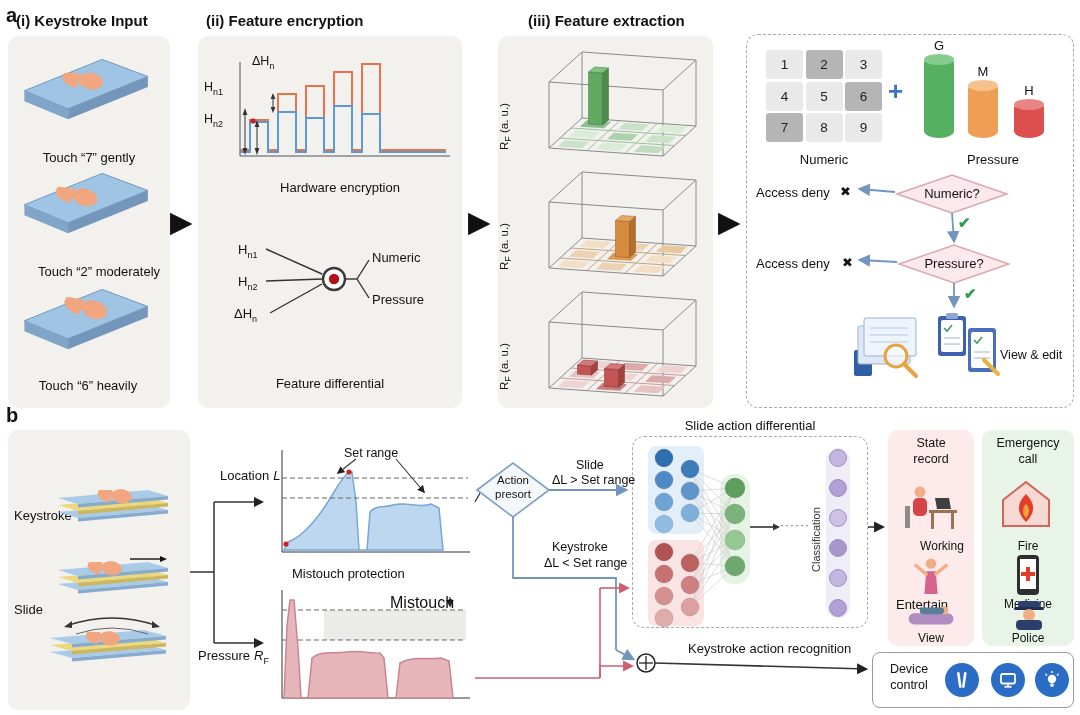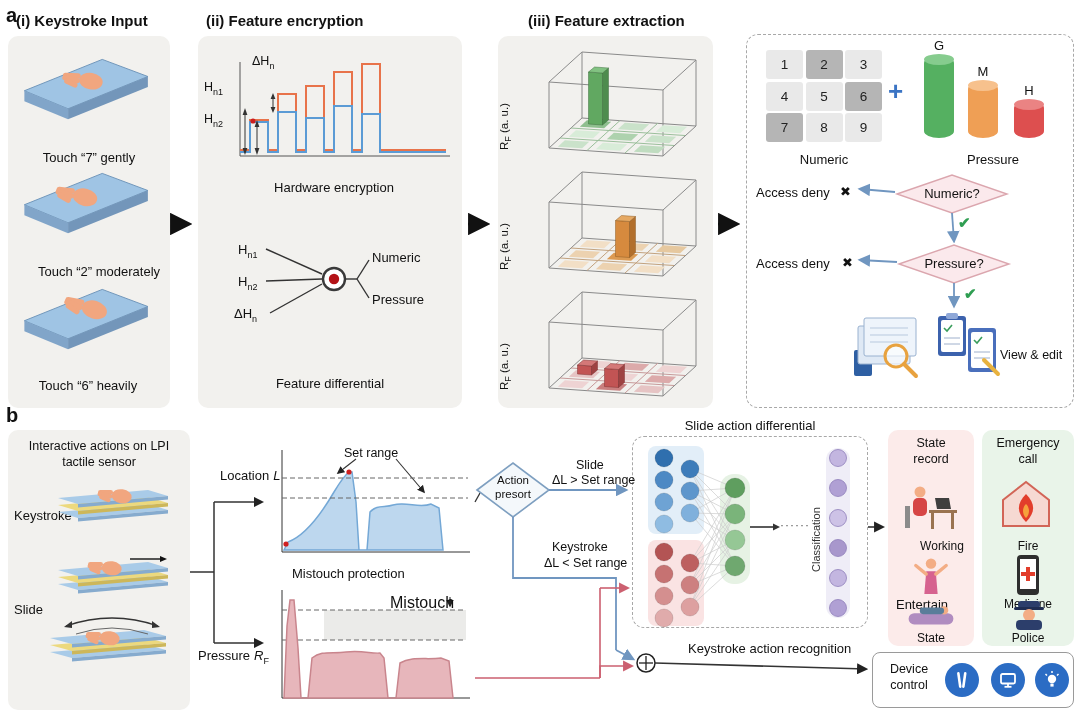--- a/index.html
+++ b/index.html
@@ -160,21 +160,21 @@
     <line x1="25" y1="78" x2="25" y2="102" stroke="#333"></line>
     <polygon points="25,72 22.6,79 27.4,79" fill="#333"></polygon>
     <polygon points="25,107 22.6,100 27.4,100" fill="#333"></polygon>
     <line x1="41" y1="50" x2="41" y2="60" stroke="#333"></line>
     <polygon points="41,45 38.6,51 43.4,51" fill="#333"></polygon>
     <polygon points="41,65 38.6,59 43.4,59" fill="#333"></polygon>
   </svg>
   <span class="t" style="left:252px;top:54px;font-size:12.5px"><span>ΔH</span><sub>n</sub></span>
   <span class="t" style="left:204px;top:80px;font-size:12.5px"><span>H</span><sub>n1</sub></span>
   <span class="t" style="left:204px;top:112px;font-size:12.5px"><span>H</span><sub>n2</sub></span>
-  <span class="t ctr" style="left:244px;top:180px;width:180px">Hardware encryption</span>
+  <span class="t ctr" style="left:250px;top:180px;width:180px">Hardware encryption</span>
 
   <span class="t" style="left:238px;top:242px"><span>H</span><sub>n1</sub></span>
   <span class="t" style="left:238px;top:274px"><span>H</span><sub>n2</sub></span>
   <span class="t" style="left:234px;top:306px"><span>ΔH</span><sub>n</sub></span>
   <span class="t" style="left:372px;top:250px">Numeric</span>
   <span class="t" style="left:372px;top:292px">Pressure</span>
   <span class="t ctr" style="left:240px;top:376px;width:180px">Feature differential</span>
 
   <span class="rot" style="left:498px;top:150px"><span>R</span><sub>F</sub><span> (a. u.)</span></span>
   <svg class="abs" style="left:504px;top:44px" width="205" height="118" viewBox="0 0 205 118">
@@ -322,21 +322,20 @@
       <rect x="118" y="18" width="28" height="44" rx="3" fill="#4a6fbc"></rect>
       <rect x="121" y="22" width="22" height="36" rx="2" fill="#fff"></rect>
       <path d="M124,30 l3,3 5,-6" stroke="#3a9d5c" stroke-width="1.6" fill="none"></path>
       <line x1="124" y1="42" x2="140" y2="42" stroke="#9fb0cc"></line>
         <line x1="124" y1="48" x2="140" y2="48" stroke="#9fb0cc"></line>
       <line x1="134" y1="50" x2="148" y2="64" stroke="#e8b23f" stroke-width="4" stroke-linecap="round"></line>
     </g>
   </svg>
   <span class="t" style="left:1000px;top:348px;font-size:12.5px">View &amp; edit</span>
 
-  <span class="t ctr" style="left:16px;top:438px;width:166px;font-size:12.5px;line-height:1.3">Interactive actions on LPI tactile sensor</span>
   <span class="t" style="left:14px;top:508px">Keystroke</span>
   <svg class="abs" style="left:50px;top:486px" width="125" height="48" viewBox="0 0 125 48">
     <g>
         <path d="M8,26 L98,18 L118,24 L28,32 Z" fill="#a9cbe8"></path>
         <path d="M28,32 L118,24 L118,27.5 L28,35.5 Z" fill="#86abce"></path>
       </g>
     <g>
         <path d="M8,19 L98,11 L118,17 L28,25 Z" fill="#ecd97e"></path>
         <path d="M28,25 L118,17 L118,20.5 L28,28.5 Z" fill="#cdb75a"></path>
       </g>
@@ -529,21 +528,21 @@
     <polygon points="21,40 23,16 33,16 35,40" fill="#d6628f"></polygon>
     <path d="M23,19 L12,10" stroke="#f3ad85" stroke-width="3.5" stroke-linecap="round"></path>
     <path d="M33,19 L44,10" stroke="#f3ad85" stroke-width="3.5" stroke-linecap="round"></path>
   </svg>
   <span class="t ctr" style="left:888px;top:597px;width:68px;font-size:13px">Entertain</span>
   <svg class="abs" style="left:905px;top:602px" width="52" height="28" viewBox="0 0 52 30">
     <rect x="2" y="12" width="48" height="12" rx="6" fill="#b08cc0"></rect>
     <circle cx="40" cy="9" r="4.5" fill="#f3ad85"></circle>
     <rect x="14" y="6" width="26" height="7" rx="3.5" fill="#5a7d9a"></rect>
   </svg>
-  <span class="t ctr" style="left:888px;top:631px;width:86px;font-size:12px">State</span>
+  <span class="t ctr" style="left:888px;top:631px;width:86px;font-size:12px">View</span>
 
   <span class="t ctr" style="left:990px;top:436px;width:76px;font-size:12.5px;line-height:1.25">Emergency call</span>
   <svg class="abs" style="left:998px;top:476px" width="56" height="56" viewBox="0 0 56 56">
     <path d="M5,24 L28,6 L51,24 L51,50 L5,50 Z" fill="#f6d9d2" stroke="#d26557" stroke-width="2"></path>
     <path d="M28,18 C37,27 38,36 28,46 C18,36 19,27 28,18 Z" fill="#e23d2b"></path>
     <path d="M28,28 C32,32 32,38 28,42 C24,38 24,32 28,28 Z" fill="#f6a13c"></path>
   </svg>
   <span class="t ctr" style="left:982px;top:539px;width:92px;font-size:12px">Fire</span>
   <svg class="abs" style="left:1002px;top:554px" width="52" height="42" viewBox="0 0 52 42">
     <rect x="15" y="1" width="22" height="40" rx="4" fill="#2e2e2e"></rect>

